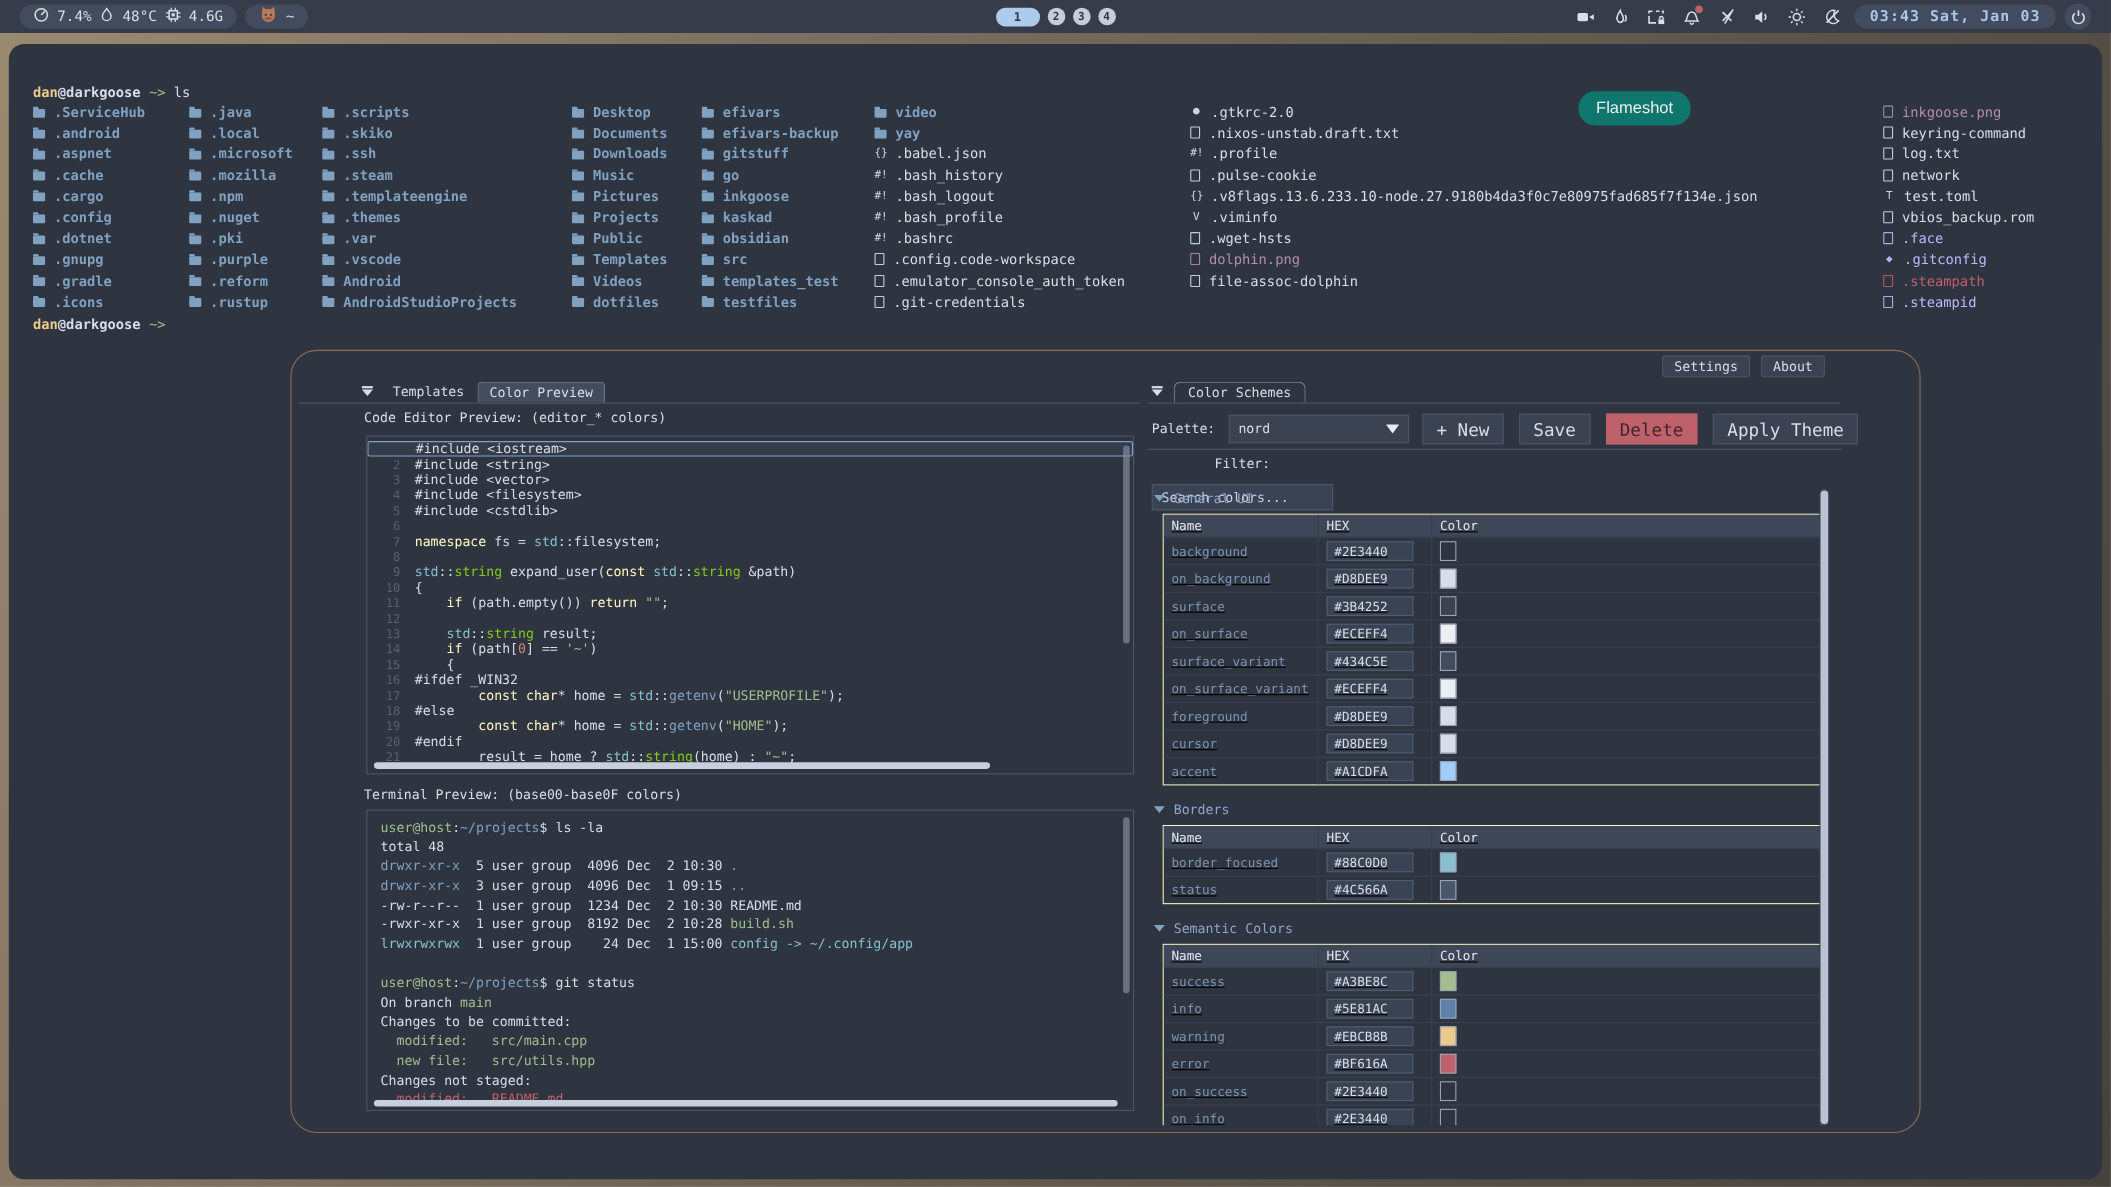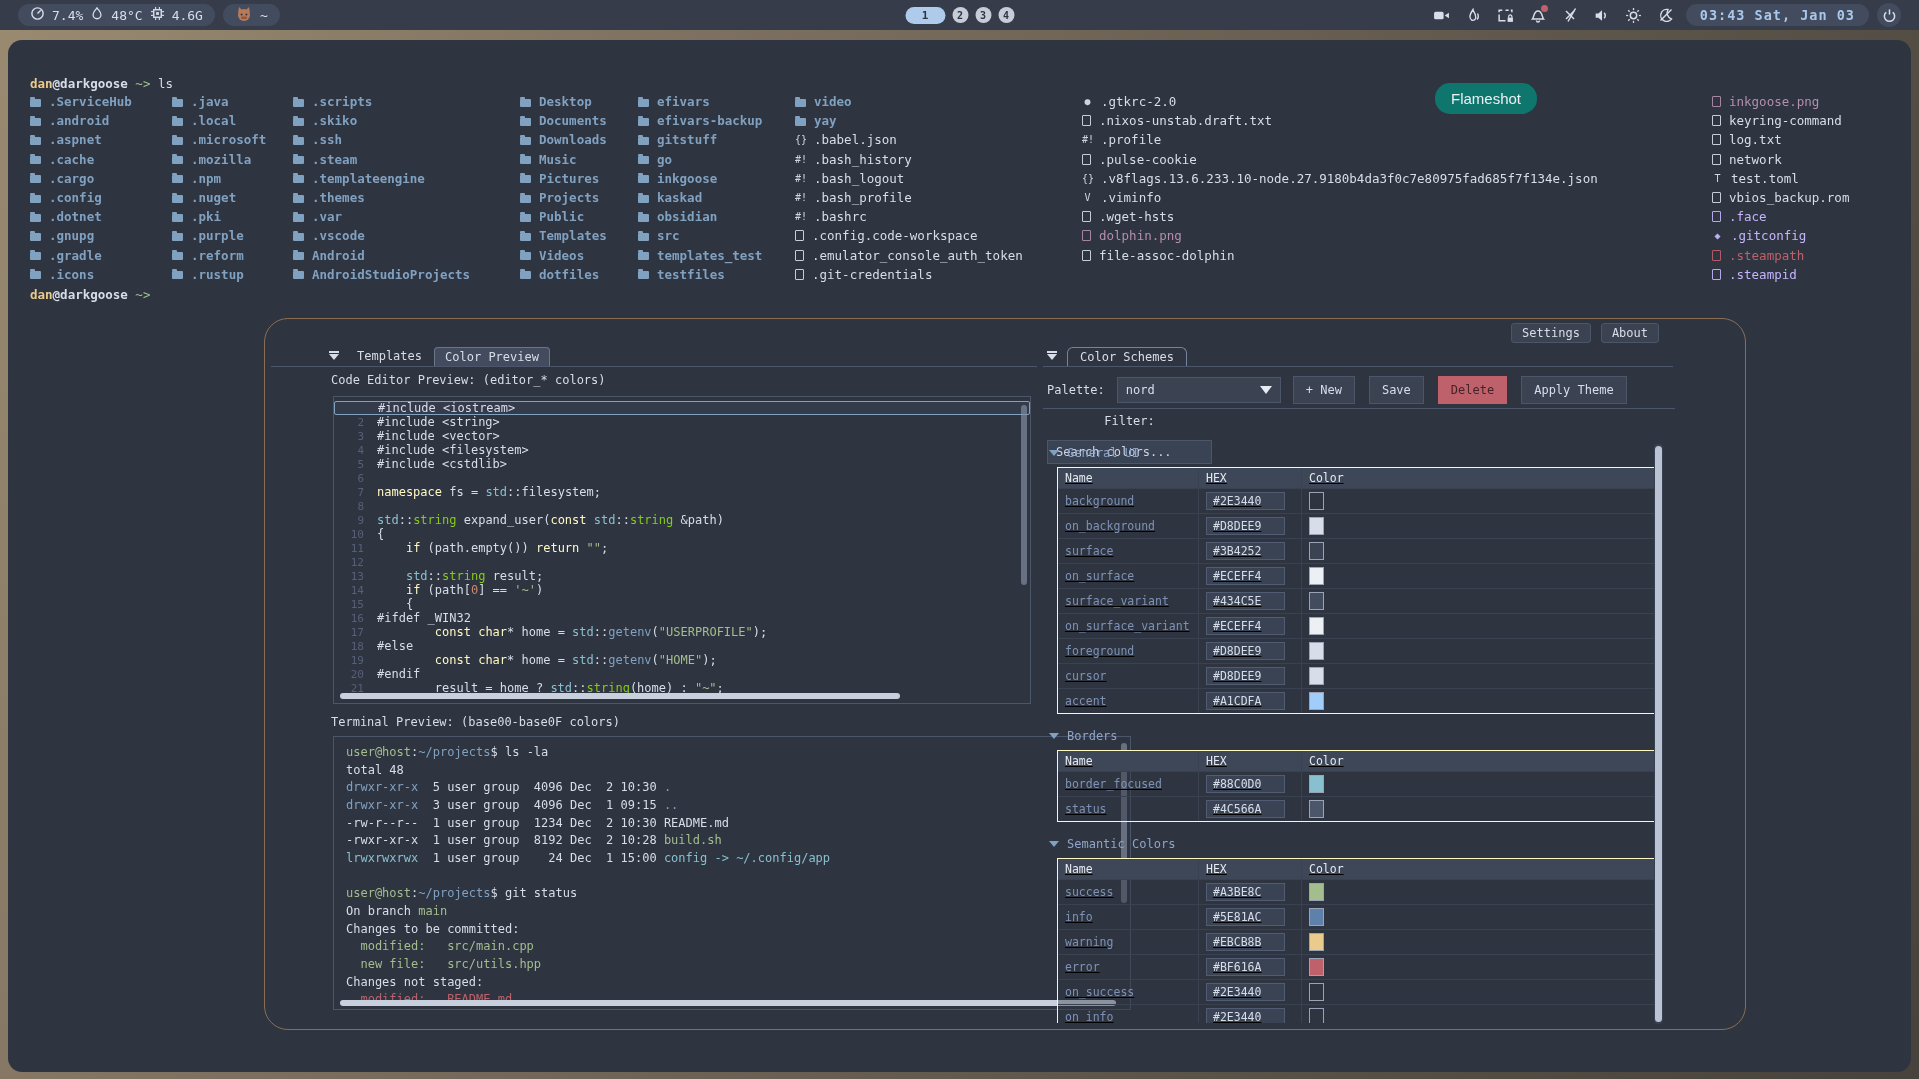--- a/index.html
+++ b/index.html
@@ -61,37 +61,37 @@
   .tab.active{background:#434c5e;border:1px solid #6b7689;border-bottom:none;border-radius:4px 4px 0 0;}
   .pane-label{position:absolute;color:#d8dee9;font-size:12px;white-space:pre;}
   .codebox{position:absolute;left:68px;top:77px;width:698px;height:308px;border:1px solid #4c566a;
     background:#2e3440;overflow:hidden;box-sizing:border-box;}
   .codeline{height:14px;display:flex;font-size:12px;white-space:pre;align-items:center;}
   .codeline .ln{width:30px;text-align:right;color:#566078;margin-right:13px;flex:0 0 auto;font-size:11px;}
   .codeline.sel{border:1px solid #81a1c1;background:#3b425288;border-radius:2px;box-sizing:border-box;}
   .tk-w{color:#d8dee9;} .tk-k{color:#fef9c3;} .tk-t{color:#88c0d0;} .tk-y{color:#84cc16;}
   .tk-f{color:#81a1c1;} .tk-s{color:#a3be8c;} .tk-n{color:#d08770;}
   .tk-g{color:#a3be8c;} .tk-b{color:#81a1c1;} .tk-c{color:#88c0d0;} .tk-r{color:#bf616a;}
-  .termbox{position:absolute;left:68px;top:417px;width:798px;height:274px;border:1px solid #4c566a;
+  .termbox{position:absolute;left:68px;top:417px;width:698px;height:274px;border:1px solid #4c566a;
     background:#2e3440;overflow:hidden;box-sizing:border-box;}
   .termline{height:17.7px;display:flex;align-items:center;font-size:12px;white-space:pre;padding-left:12px;}
   .sb-h{position:absolute;height:6px;border-radius:3px;background:#c9d0dd;}
   .sb-v{position:absolute;width:6px;border-radius:3px;background:#8792a6;opacity:.65;}
   
   .pane-right{position:absolute;left:778px;top:0;width:700px;height:710px;}
   .rtabbar{position:absolute;left:0px;top:28px;width:630px;height:19px;border-bottom:1px solid #4c566a;
     display:flex;align-items:center;}
   .rtab{color:#d8dee9;font-size:12px;padding:2px 12px;border:1px solid #76839c;border-bottom:none;
     border-radius:6px 6px 0 0;margin-left:2px;}
   .palette-row{position:absolute;left:4px;top:57px;display:flex;align-items:center;gap:12px;}
   .plabel{color:#d8dee9;font-size:12px;}
   .pselect{width:164px;height:26px;background:#3b4252;border:1px solid #4c566a;color:#d8dee9;
     font-size:12px;display:flex;align-items:center;justify-content:space-between;padding:0 8px;box-sizing:border-box;}
   .caret{width:0;height:0;border-left:6px solid transparent;border-right:6px solid transparent;border-top:8px solid #e7ebf2;}
-  .rbtn{height:26px;background:#3b4252;border:1px solid #4c566a;color:#d8dee9;font-size:12px;
+  .rbtn{height:26px;background:#3b4252;border:1px solid #4c566a;color:#d8dee9;font-size:16px;
     font-family:"DejaVu Sans Mono",monospace;padding:0 12px;display:flex;align-items:center;}
   .rbtn.danger{background:#bf616a;border-color:#bf616a;color:#44232a;}
   .pdivider{position:absolute;left:0;top:89px;width:632px;height:1px;background:#4c566a;}
   .filter-row{position:absolute;left:4px;top:95px;display:flex;align-items:center;gap:12px;flex-direction:column;}
   .finput{width:165px;height:24px;background:#3a4354;border:1px solid #4c566a;color:#ccd4e2;
     font-size:12px;display:flex;align-items:center;padding:0 8px;box-sizing:border-box;}
   .sections{position:absolute;left:6px;top:126px;width:620px;height:578px;overflow:hidden;}
   .sec-title{display:flex;align-items:center;gap:8px;color:#8fa5c9;font-size:12px;height:16px;}
   .sec-arrow{width:0;height:0;border-left:5px solid transparent;border-right:5px solid transparent;
     border-top:6px solid #81a1c1;}

